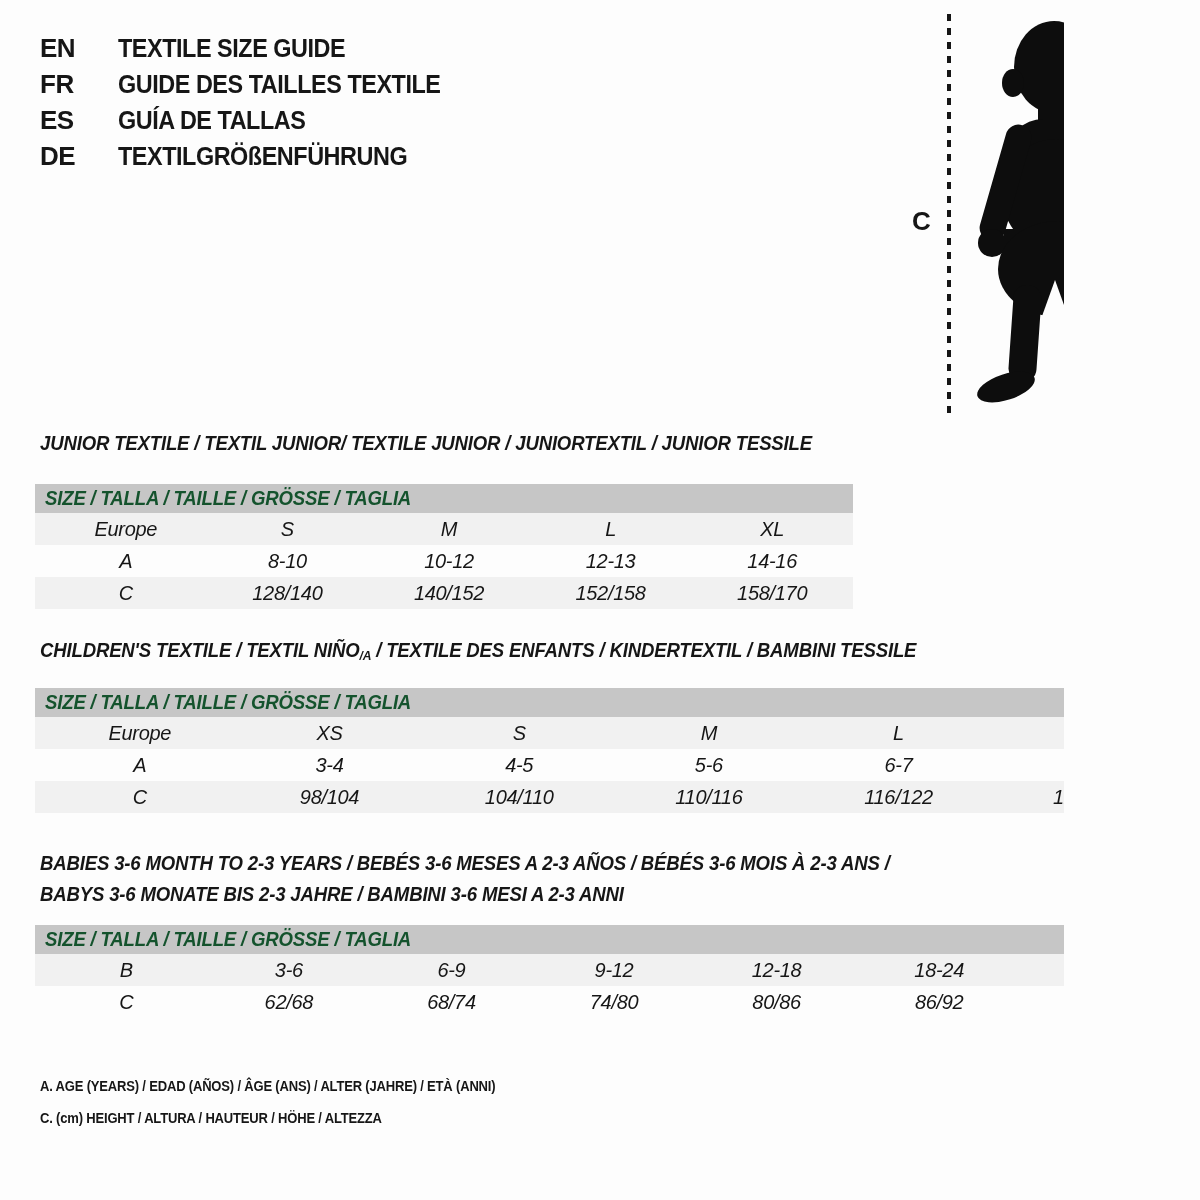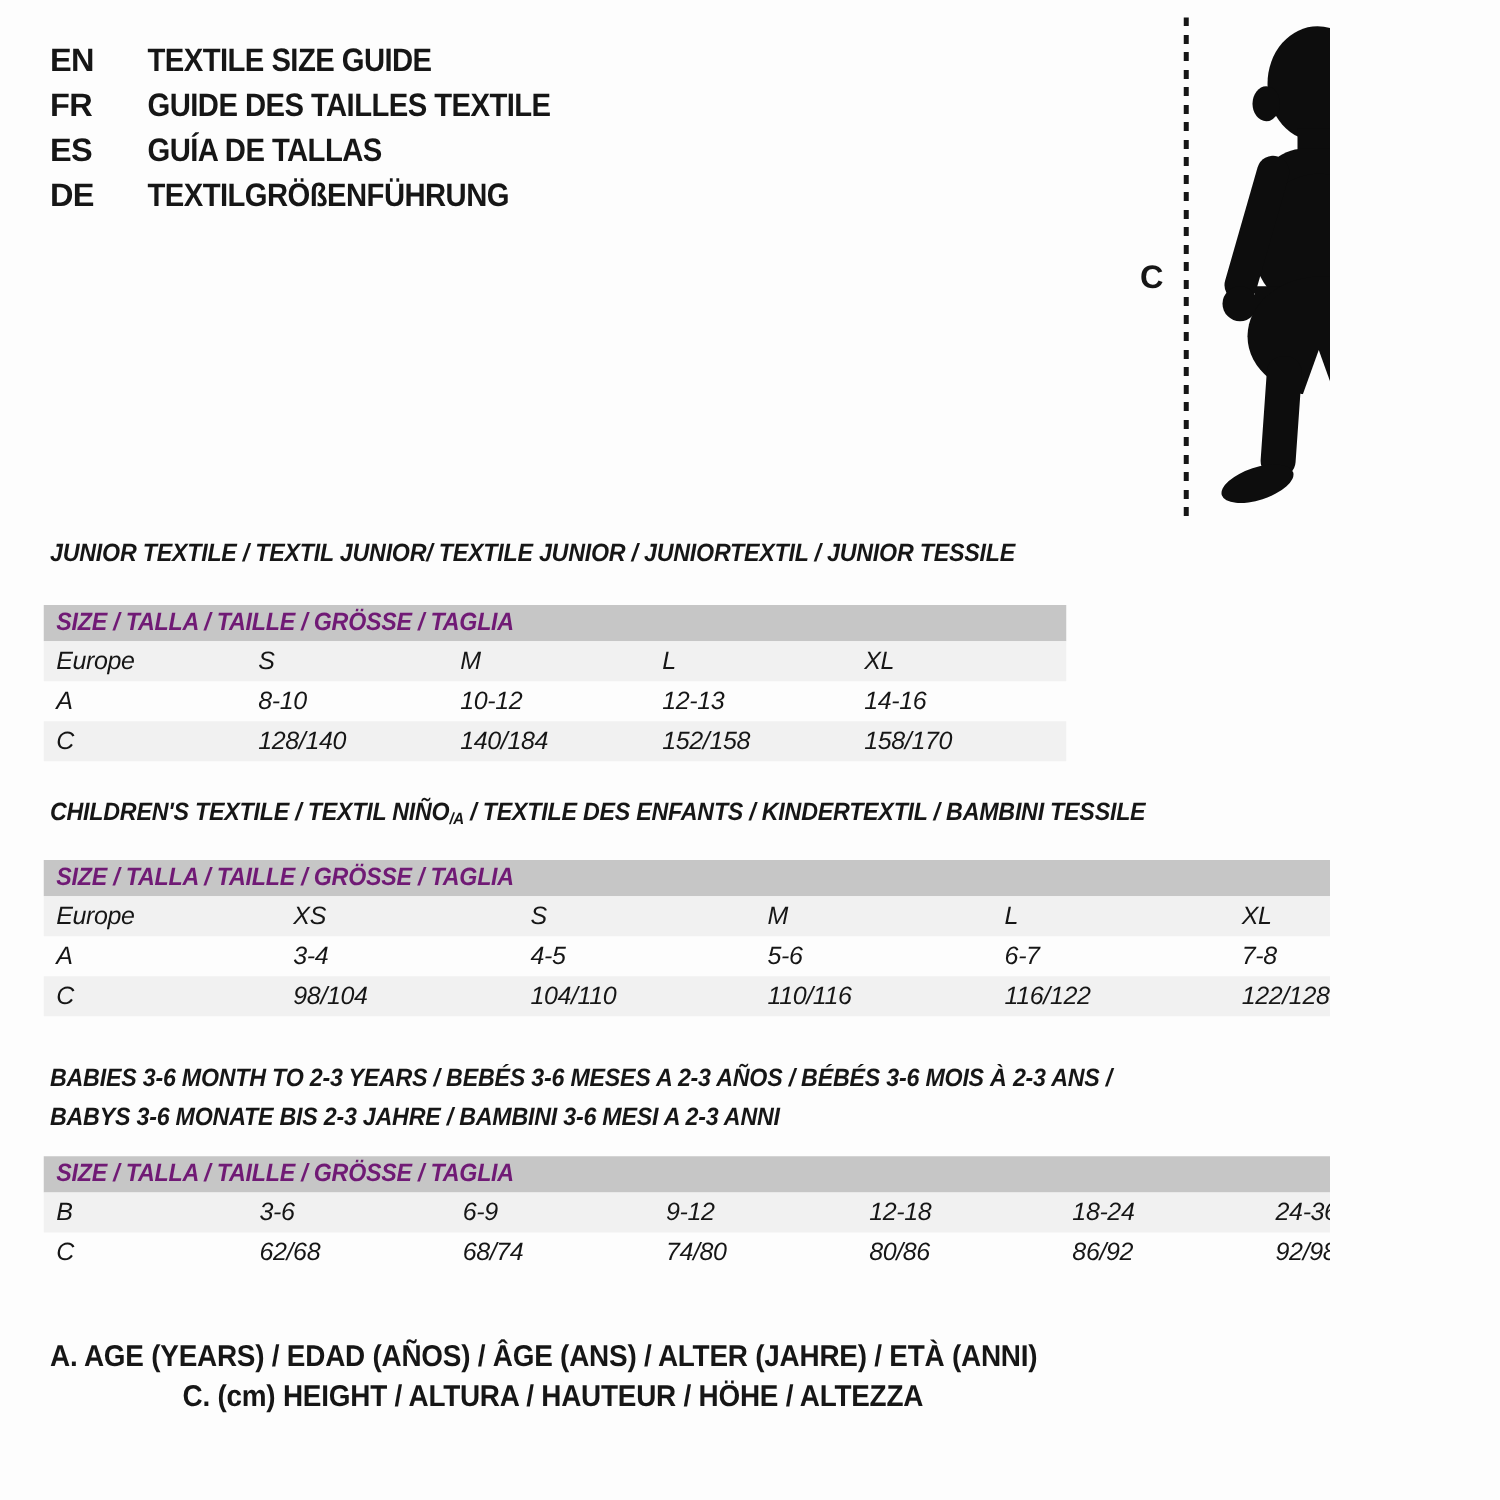--- a/index.html
+++ b/index.html
@@ -32,34 +32,34 @@
     height:22px;line-height:22px;margin-left:5px;
     transform:scaleX(0.93);transform-origin:0 0;
   }
   .sec-title.two-line{height:31px;line-height:31px;}
   .sub-a{font-size:13px;vertical-align:-3px;font-weight:700;}
   .size-table{width:100%;}
   .mt-junior{margin-top:30px;}
   .mt-children{margin-top:27px;}
   .mt-babies{margin-top:15px;}
   .size-bar{
-    height:29px;line-height:29px;background:#c6c6c6;color:#701a75;
+    height:29px;line-height:29px;background:#c6c6c6;color:#14532d;
     font-weight:700;font-size:20px;padding-left:10px;
   }
   .size-bar span{
     display:inline-block;transform:scaleX(0.93);transform-origin:0 50%;white-space:nowrap;
     letter-spacing:-0.2px;
   }
   .trow{display:flex;height:32px;align-items:center;font-size:20px;letter-spacing:-0.3px;}
   .trow:nth-child(even){background:#f1f1f1;}
   .tlabel{width:90px;padding-left:10px;flex:none;}
-  .tcell{flex:1;text-align:left;}
+  .tcell{flex:1;text-align:center;}
   
   .legend{position:absolute;left:40px;top:1070px;}
-  .legend-row{height:32px;line-height:32px;font-size:24px;font-weight:700;text-align:center;}
+  .legend-row{height:32px;line-height:32px;font-size:14px;font-weight:700;}
   .legend-row span{
     display:inline-block;transform:scaleX(0.93);transform-origin:0 50%;
     white-space:nowrap;letter-spacing:-0.2px;
   }
 </style>
 </head>
 <body>
 
 <div class="page">
 
@@ -129,21 +129,21 @@
       <div class="trow">
         <div class="tcell tlabel">A</div>
         <div class="tcell">8-10</div>
         <div class="tcell">10-12</div>
         <div class="tcell">12-13</div>
         <div class="tcell">14-16</div>
       </div>
       <div class="trow">
         <div class="tcell tlabel">C</div>
         <div class="tcell">128/140</div>
-        <div class="tcell">140/184</div>
+        <div class="tcell">140/152</div>
         <div class="tcell">152/158</div>
         <div class="tcell">158/170</div>
       </div>
     </div>
   </div>
 
   <div class="section" id="sec-children">
     <div class="sec-title"><span>CHILDREN'S TEXTILE / TEXTIL NIÑO</span><span class="sub-a">/A</span><span> / TEXTILE DES ENFANTS / KINDERTEXTIL / BAMBINI TESSILE</span></div>
     <div class="size-table mt-children">
       <div class="size-bar">

